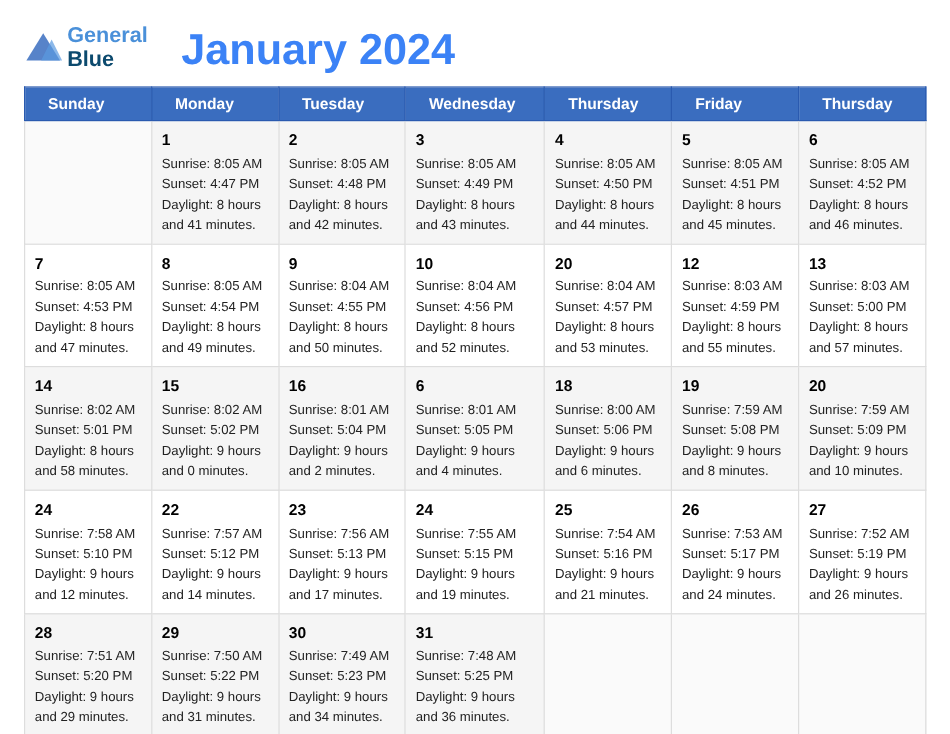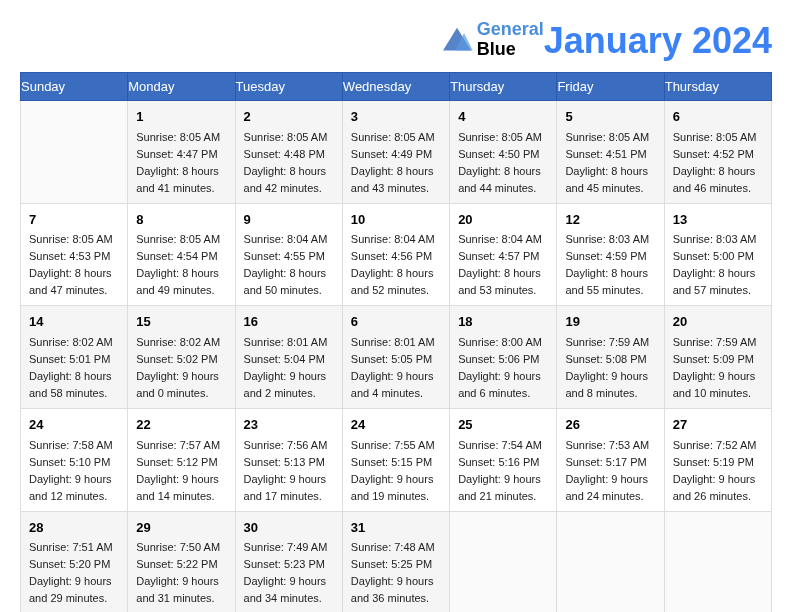--- a/index.html
+++ b/index.html
@@ -5,23 +5,24 @@
     * { box-sizing: border-box; margin: 0; padding: 0; }
     body {
       font-family: Arial, sans-serif;
       background: #fff;
       width: 792px;
       min-height: 612px;
       padding: 20px;
     }
     .header {
       display: flex;
-      justify-content: flex-end;
+      justify-content: flex-start;
       align-items: flex-start;
       margin-bottom: 10px;
+      gap: 28px;
     }
     .logo {
       display: flex;
       align-items: center;
       gap: 4px;
     }
     .logo-text {
       font-size: 18px;
       font-weight: bold;
       color: #1a1a2e;
@@ -49,24 +50,24 @@
     table {
       width: 100%;
       border-collapse: collapse;
       font-size: 11px;
     }
     thead tr {
       background-color: #3a6dbf;
       color: #fff;
     }
     thead th {
-      padding: 6px 0;
+      padding: 6px 19px;
       text-align: left;
       font-size: 13px;
-      font-weight: normal;
+      font-weight: bold;
       border: 1px solid #2a5aaf;
     }
     tbody tr {
       border-bottom: 1px solid #ddd;
     }
     tbody tr:nth-child(odd) {
       background-color: #f5f5f5;
     }
     tbody tr:nth-child(even) {
       background-color: #fff;
@@ -100,21 +101,21 @@
 <body>
 
 <div class="header">
   <div class="logo">
     <svg class="logo-icon" viewBox="0 0 36 32" xmlns="http://www.w3.org/2000/svg">
       <polygon points="18,2 34,28 2,28" fill="#3a6dbf" opacity="0.85"></polygon>
       <polygon points="26,8 36,28 16,28" fill="#5a9adf" opacity="0.7"></polygon>
     </svg>
     <div class="logo-text">
       <div><span>General</span></div>
-      <div><span style="color:#000000">Blue</span></div>
+      <div><span style="color:#0c4a6e">Blue</span></div>
     </div>
   </div>
   <div class="title-block">
     <div class="month-title">January 2024</div>
   </div>
 </div>
 
 <table>
   <thead>
     <tr>

